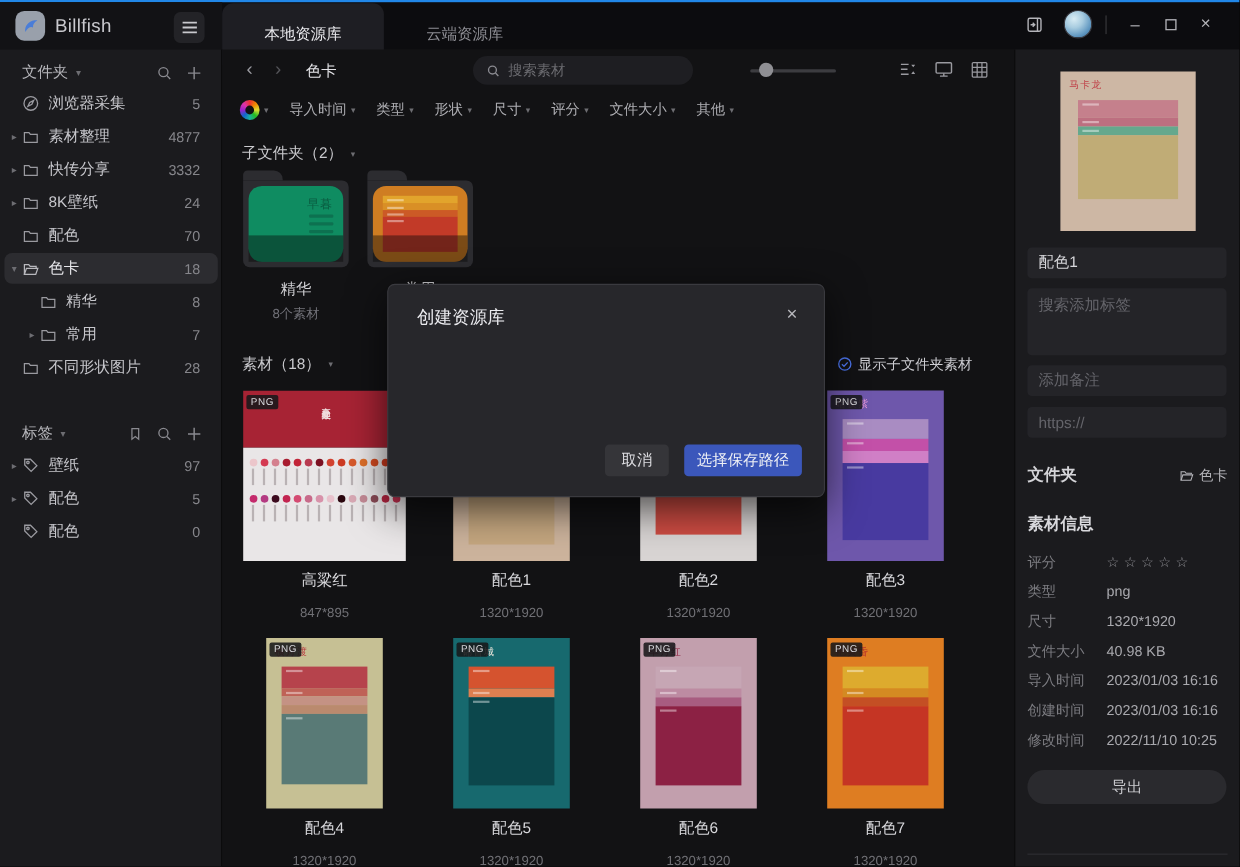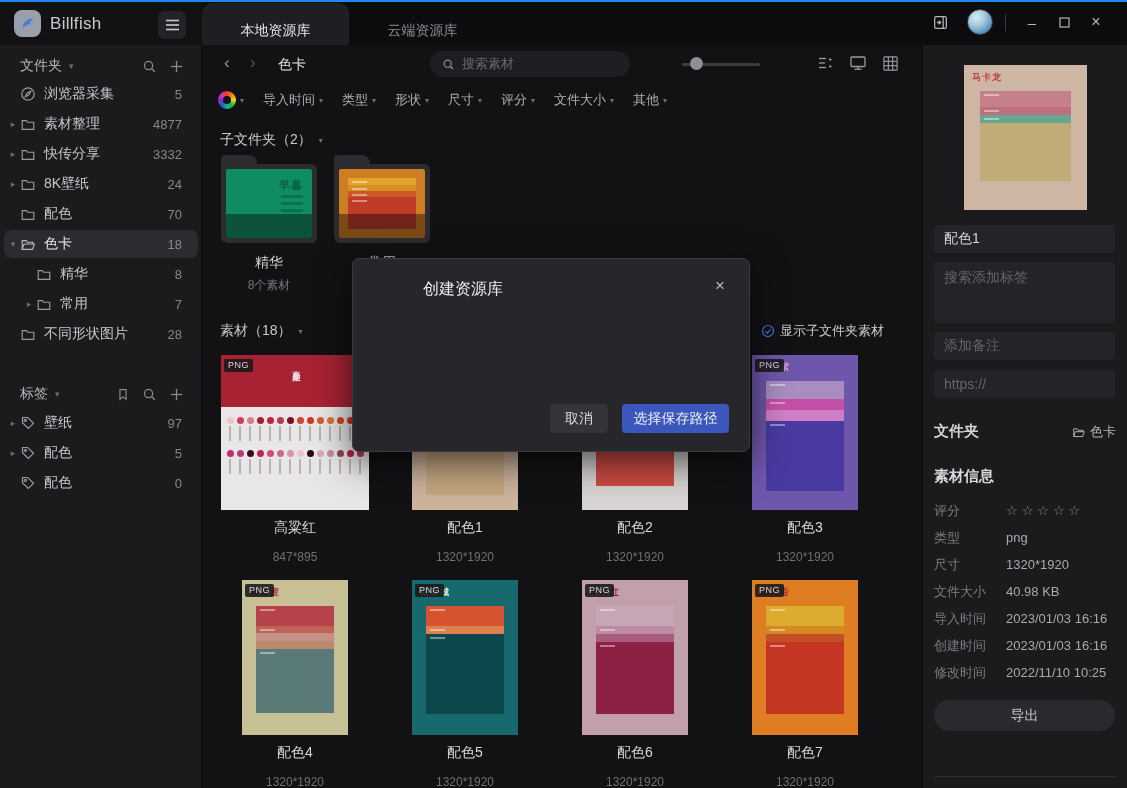--- a/index.html
+++ b/index.html
@@ -66,35 +66,35 @@
   .filter-chip { display:flex; align-items:center; gap:4px; font-size:13px; color:#aeaeb3; }
 
   .sec-header { position:absolute; left:18px; display:flex; align-items:center; gap:7px; font-size:14px; color:#cacace; }
   #subfolders-header { top:86px; } #materials-header { top:277px; }
   #show-sub { position:absolute; right:38px; top:277px; display:flex; align-items:center; gap:5px; font-size:13px; color:#cdcdd2; }
 
   #subfolder-row { position:absolute; left:19px; top:110px; display:flex; gap:17px; }
   .folder-card { position:relative; width:96px; }
   .folder-tab { width:36px; height:9px; background:#2c2c30; border-radius:4px 8px 0 0; }
   .folder-body { width:96px; height:79px; background:#2c2c30; border-radius:0 6px 6px 6px; padding:5px; position:relative; }
-  .folder-body .thumb { width:100%; height:100%; border-radius:2px; position:relative; overflow:hidden; }
+  .folder-body .thumb { width:100%; height:100%; border-radius:12px; position:relative; overflow:hidden; }
   .folder-shade { position:absolute; left:5px; right:5px; bottom:5px; height:24px; background:rgba(8,8,8,.42); }
   .folder-name { margin-top:11px; text-align:center; font-size:14px; color:#d2d2d6; }
   .folder-meta { margin-top:5px; text-align:center; font-size:12px; color:#73737a; }
 
   #grid { position:absolute; left:0; top:0; width:720px; height:743px; }
   .grid-item { position:absolute; width:170px; display:flex; flex-direction:column; align-items:center; }
   .img-wrap { position:relative; height:155px; }
   .img-wrap .thumb { width:100%; height:100%; position:relative; overflow:hidden; }
   .png-badge { position:absolute; left:3px; top:4px; background:rgba(24,24,26,.88); color:#d8d8dc; font-size:9px; padding:1px 4px 2px; border-radius:2px; letter-spacing:.5px; }
   .grid-name { margin-top:9px; font-size:14px; color:#d8d8dc; }
   .grid-size { margin-top:13px; font-size:12px; color:#707075; }
 
   
-  .thumb-title { position:absolute; top:6px; left:8px; font-size:9px; font-weight:bold; letter-spacing:1px; }
+  .thumb-title { position:absolute; top:6px; left:8px; font-size:9px; font-weight:normal; letter-spacing:1px; }
   .thumb-title.right { left:auto; right:9px; top:9px; font-size:11px; }
   .dashes { position:absolute; right:9px; top:26px; display:flex; flex-direction:column; gap:4px; align-items:flex-end; }
   .dashes .dash { width:22px; height:3px; border-radius:1px; }
   .thumb-bands { position:absolute; left:13%; right:13%; top:26px; }
   .small .thumb-bands { top:9px; left:11%; right:11%; }
   .band { width:100%; position:relative; }
   .band-label { position:absolute; left:4px; top:3px; width:15px; height:2px; background:rgba(255,255,255,.42); }
   .sw-header { width:100%; height:52px; display:flex; justify-content:center; }
   .sw-title { writing-mode:vertical-rl; font-size:8px; color:#f0dede; font-weight:bold; letter-spacing:2px; margin-top:8px; }
   .sw-body { width:100%; height:103px; padding-top:10px; }
@@ -119,21 +119,21 @@
   #rp-info-title { position:absolute; left:11px; top:422px; font-size:15px; font-weight:bold; color:#d8d8dc; }
   .info-row { position:absolute; left:11px; width:181px; height:27px; display:flex; align-items:center; }
   .info-label { width:72px; font-size:13px; color:#7c7c81; }
   .info-value { font-size:13px; color:#a9a9ae; }
   .info-value.stars { letter-spacing:4px; color:#8e8e93; font-size:13px; }
   #export-btn { position:absolute; left:11px; top:655px; width:181px; height:31px; border-radius:16px; background:#2a2a2e; display:flex; align-items:center; justify-content:center; font-size:14px; color:#cacace; }
   #rp-divider { position:absolute; left:11px; right:11px; top:731px; height:1px; background:#2e2e32; }
 
   
   #dialog { position:absolute; left:352px; top:258px; width:398px; height:194px; background:#27272b; border:1px solid #3a3a3f; border-radius:7px; box-shadow:0 10px 36px rgba(0,0,0,.65); z-index:30; }
-  #dlg-title { position:absolute; left:26px; top:20px; font-size:16px; color:#ececf0;margin-left:44px; }
+  #dlg-title { position:absolute; left:26px; top:20px; font-size:16px; color:#ececf0; }
   #dlg-close { position:absolute; right:18px; top:16px; width:22px; height:22px; display:flex; align-items:center; justify-content:center; font-size:17px; color:#b8b8bd; }
   #dlg-desc { position:absolute; left:26px; top:52px; font-size:13px; color:#c6c6cb; }
   #dlg-input { position:absolute; left:20px; right:20px; top:84px; height:32px; background:#1c1c20; border:1px solid #3d68e0; border-radius:4px; display:flex; align-items:center; padding-left:10px; }
   #dlg-input .caret { width:1px; height:15px; background:#e8e8ec; margin-right:1px; }
   #dlg-input .ph { font-size:13px; color:#6a6a70; }
   #dlg-btns { position:absolute; right:20px; bottom:18px; display:flex; gap:14px; }
   .dlg-btn { height:29px; border-radius:4px; display:flex; align-items:center; justify-content:center; font-size:14px; }
   #btn-cancel { width:58px; background:#353539; color:#dcdce0; }
   #btn-confirm { width:107px; background:#3b57bb; color:#eef0f5; }
 

